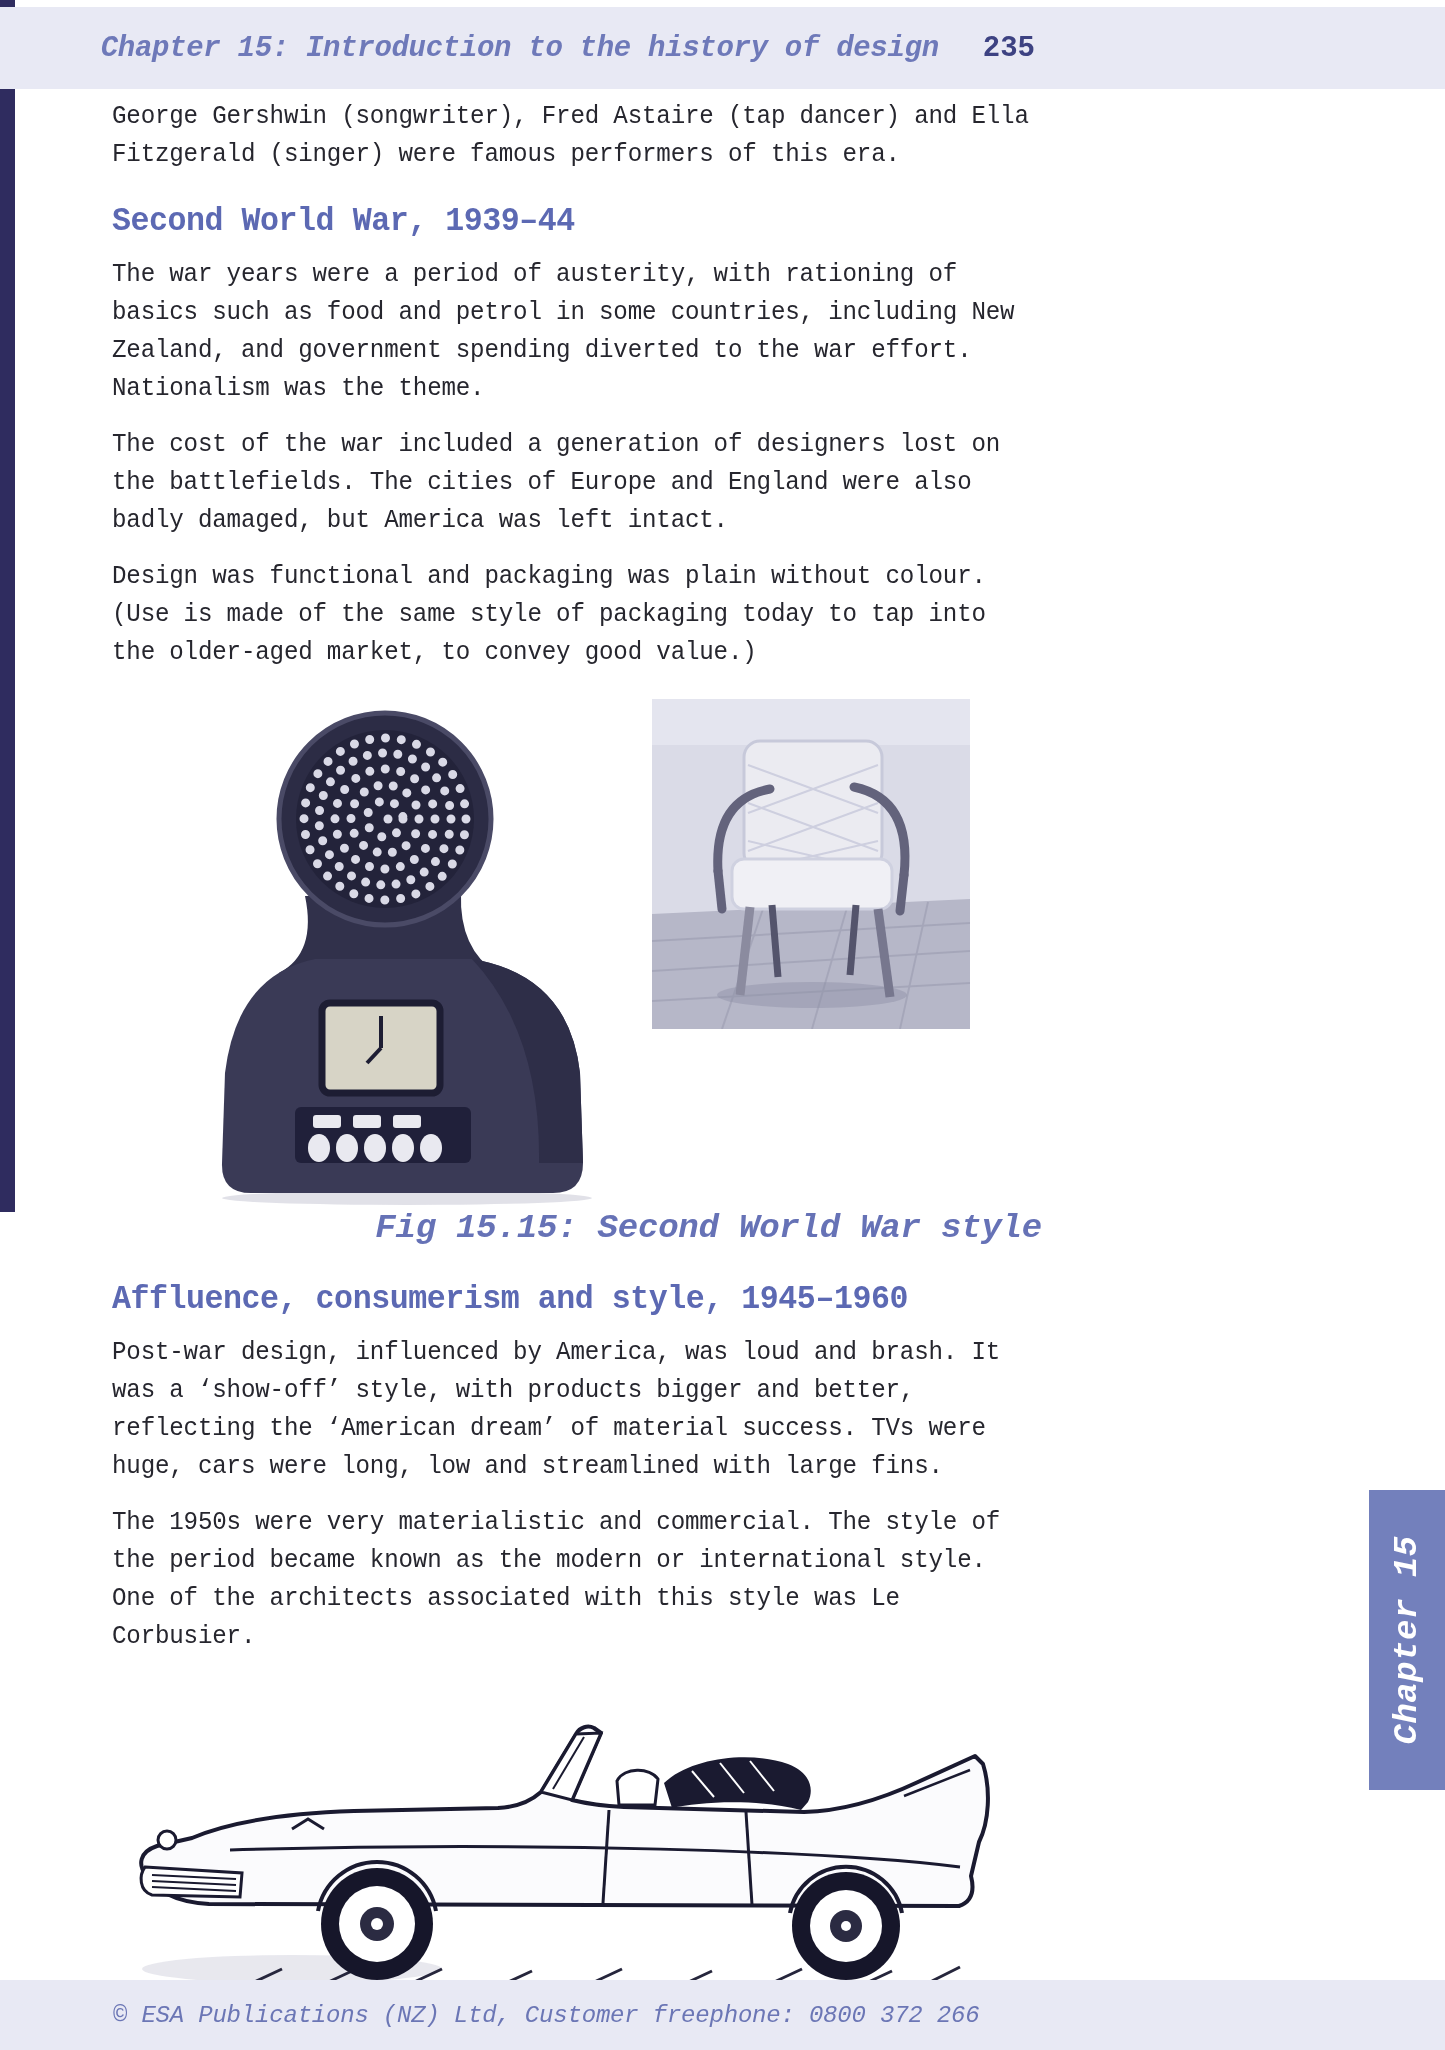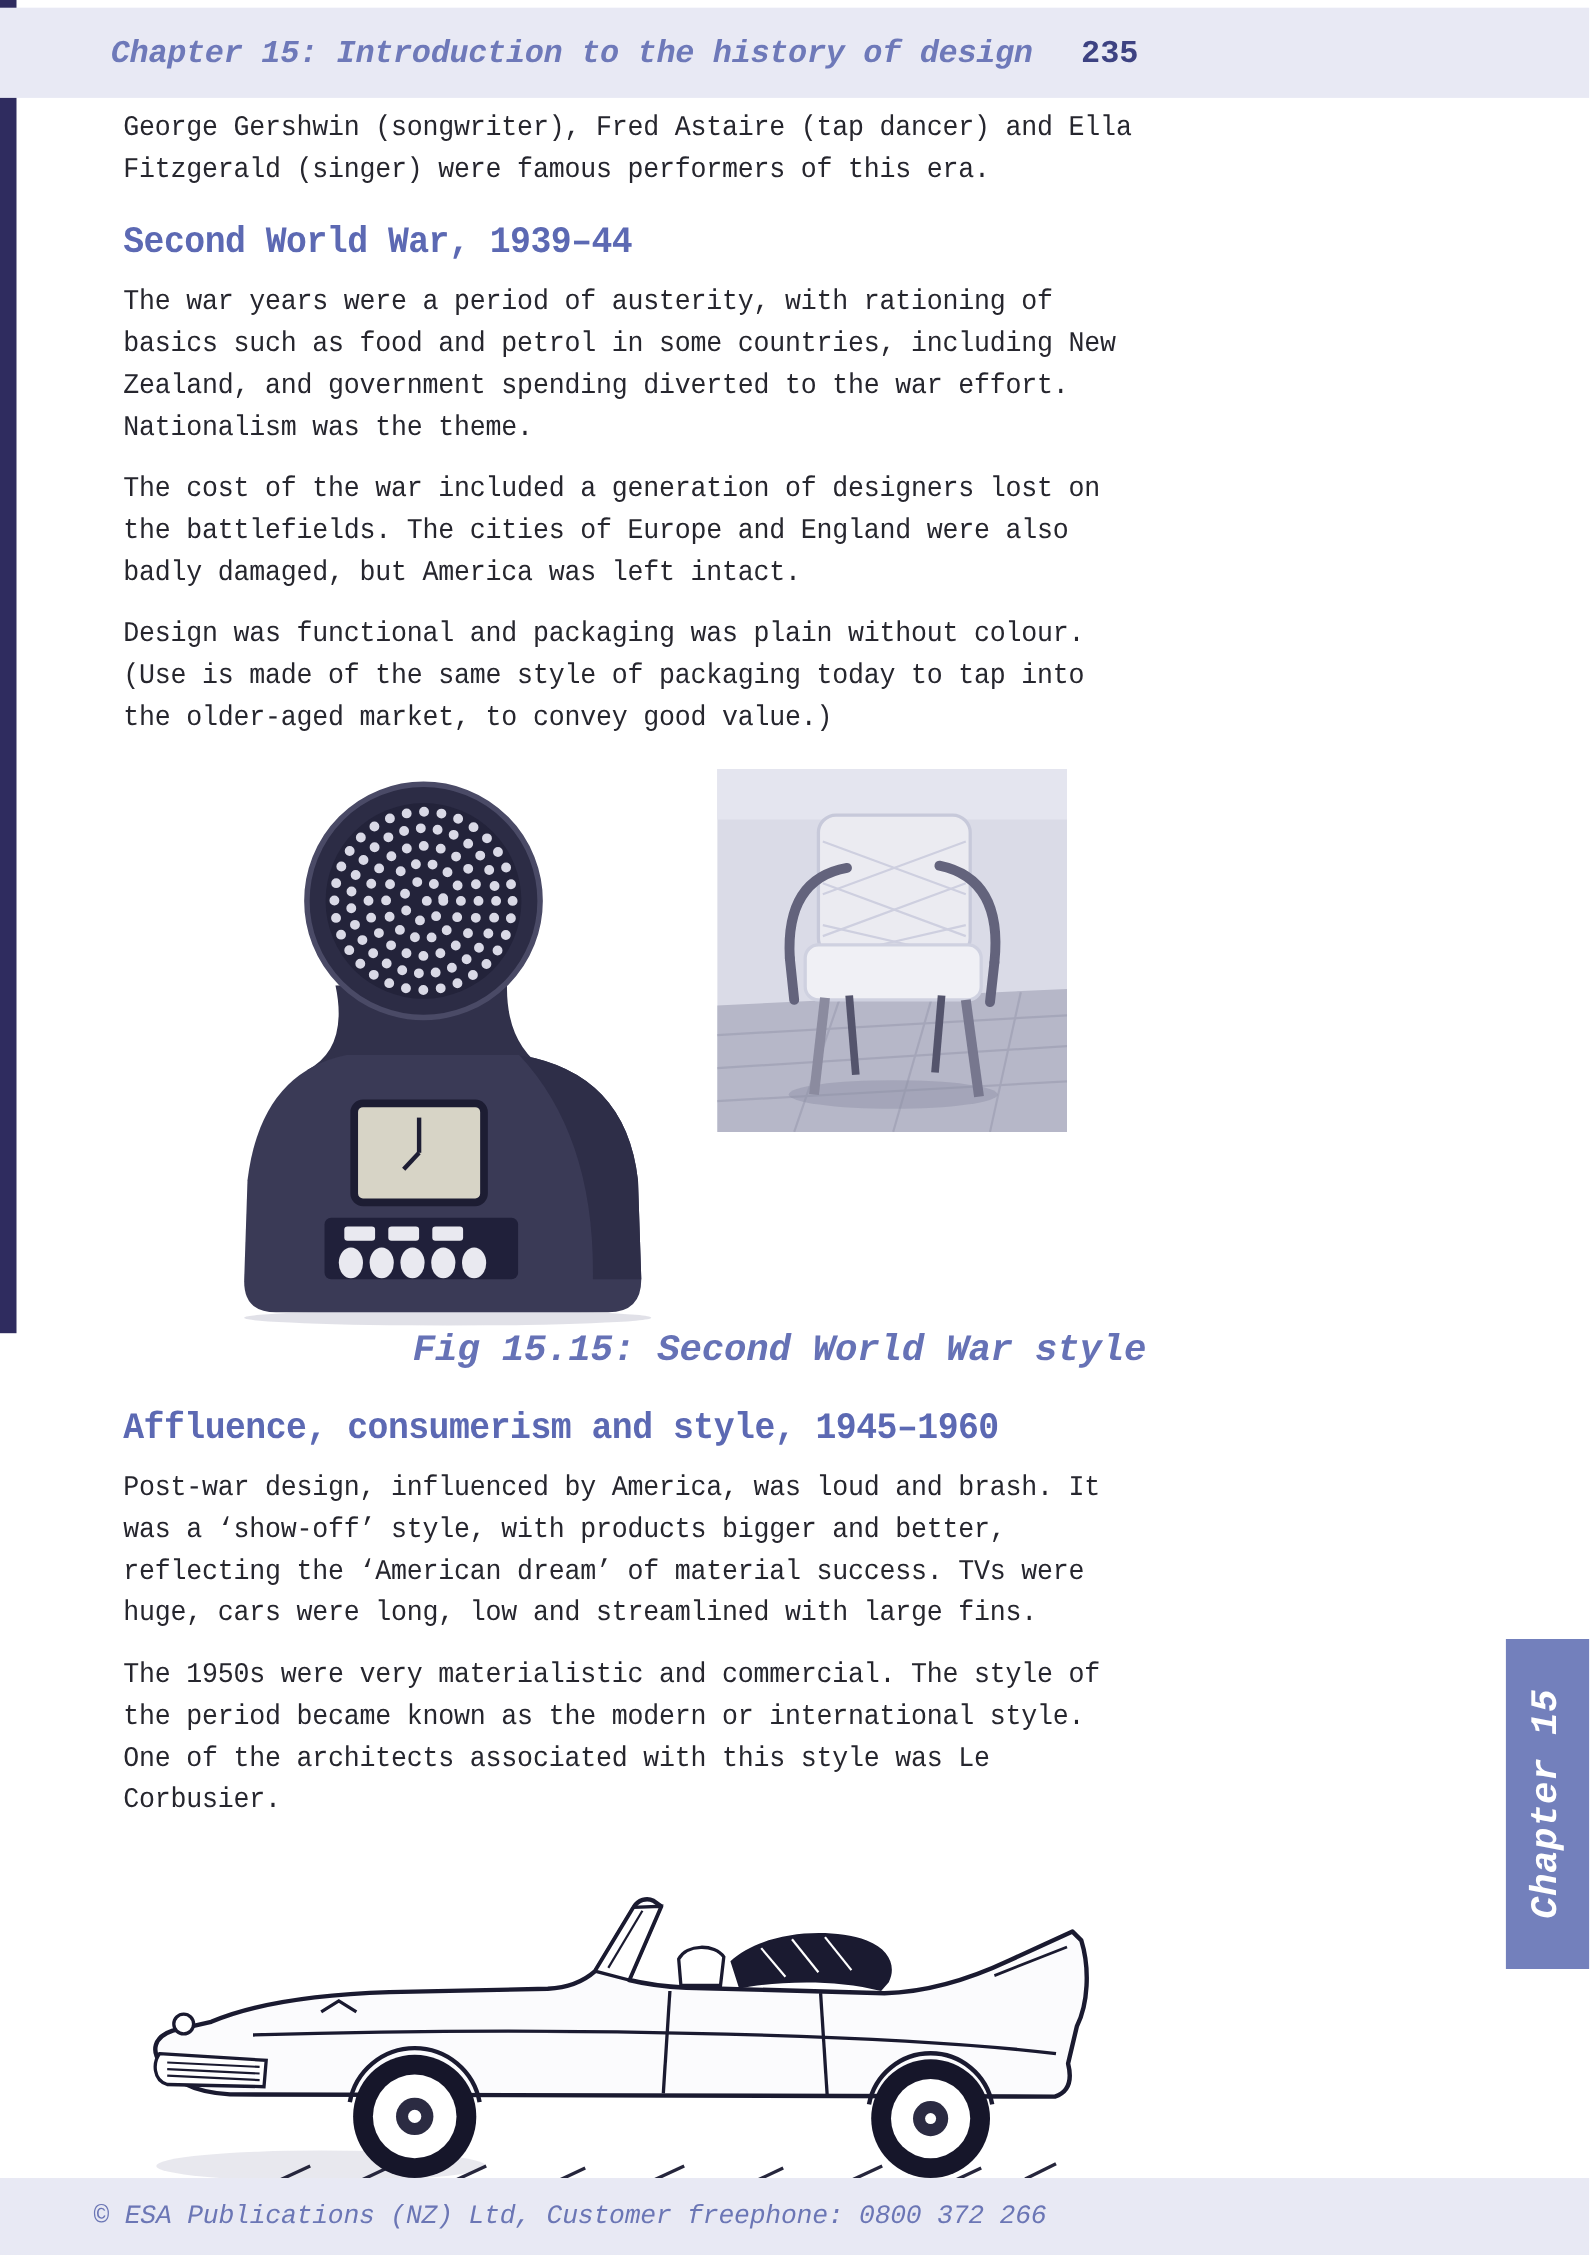--- a/index.html
+++ b/index.html
@@ -10,21 +10,21 @@
   
   .header-band {
     position:absolute; top:7px; left:0; width:100%; height:82px; background:#e8e9f4;
     display:flex; align-items:center; justify-content:flex-end;
     box-sizing:border-box; padding-right:410px; gap:44px;
   }
   .header-title { font-style:italic; font-weight:bold; font-size:29px; color:#6e79b9; letter-spacing:-0.3px; }
   .page-number { font-weight:bold; font-size:29px; color:#3d4282; }
   .footer-band {
     position:absolute; bottom:0; left:0; width:100%; height:70px; background:#e8e9f4;
-    display:flex; align-items:center; box-sizing:border-box; padding-left:85px;
+    display:flex; align-items:center; box-sizing:border-box; padding-left:113px;
   }
   .footer-text { font-style:italic; font-size:24px; color:#6b76b5; letter-spacing:-0.2px; }
   
   .left-bar { position:absolute; left:0; top:0; width:15px; height:1212px; background:#2f2c5f; }
   
   .content { position:absolute; left:112px; top:97px; width:930px; }
   .body-text {
     margin:0; font-size:26px; line-height:38px; color:#26262e; letter-spacing:-0.2px;
     width:1000px; transform:scaleX(0.93); transform-origin:left top;
   }

